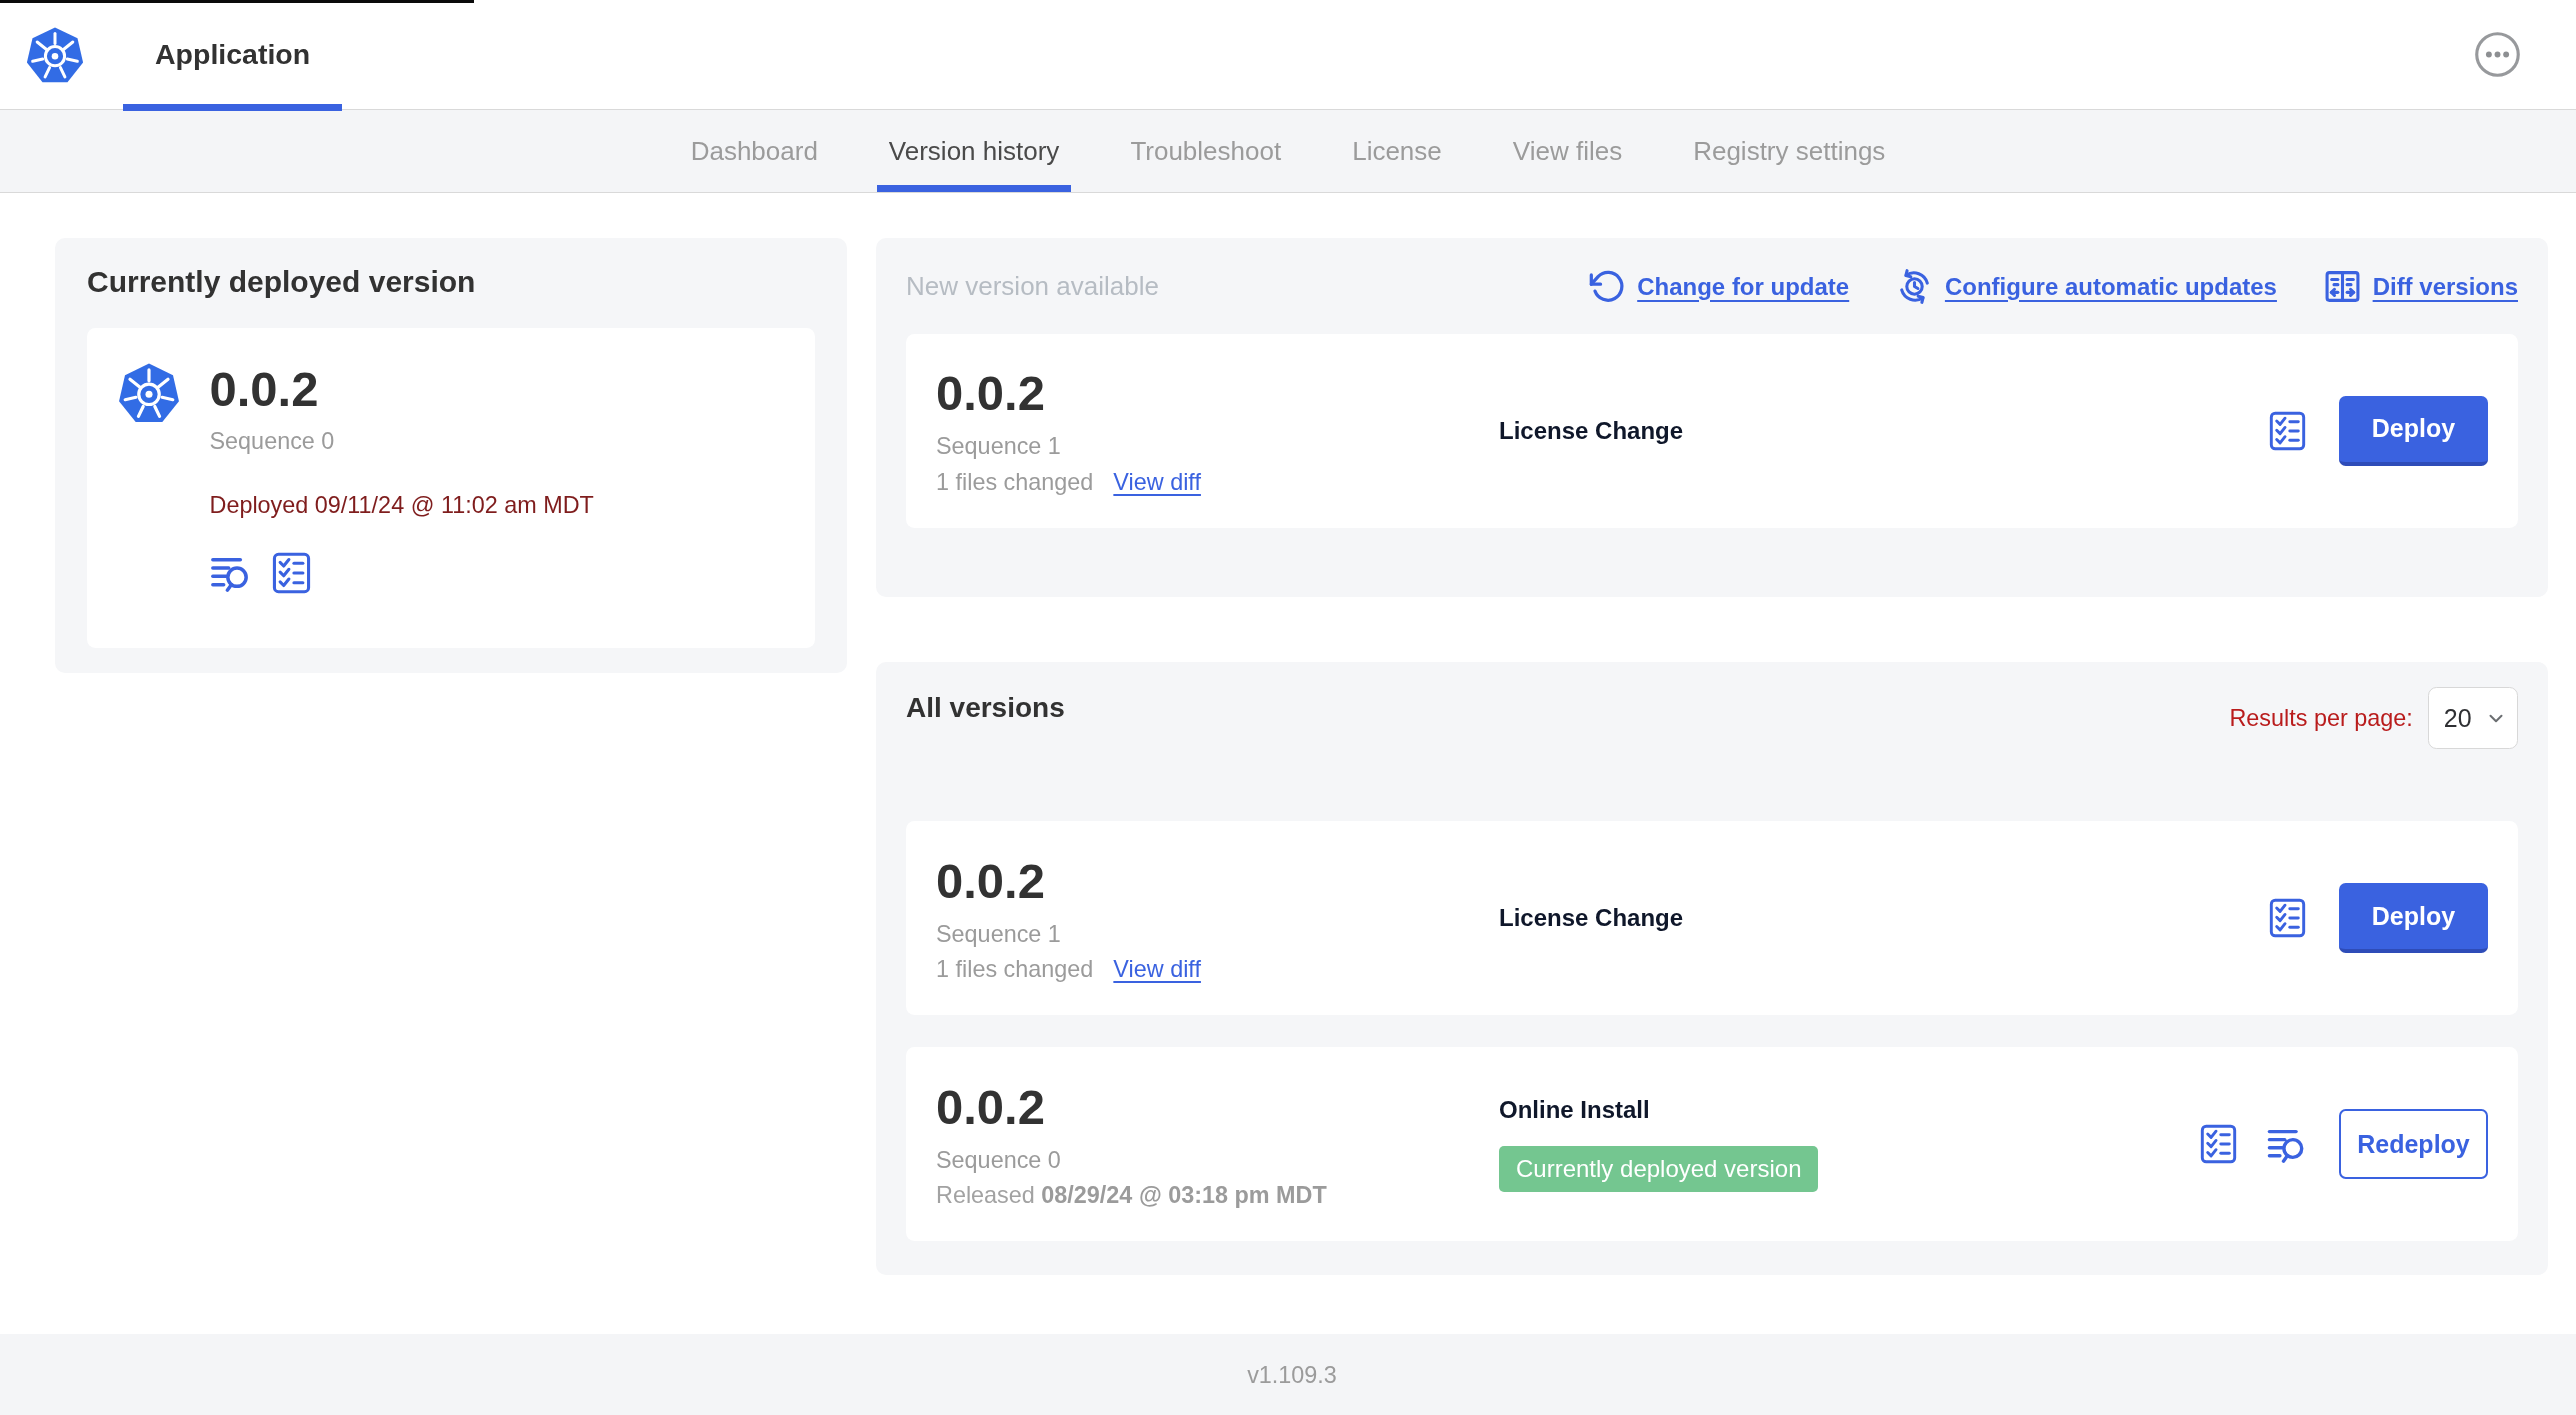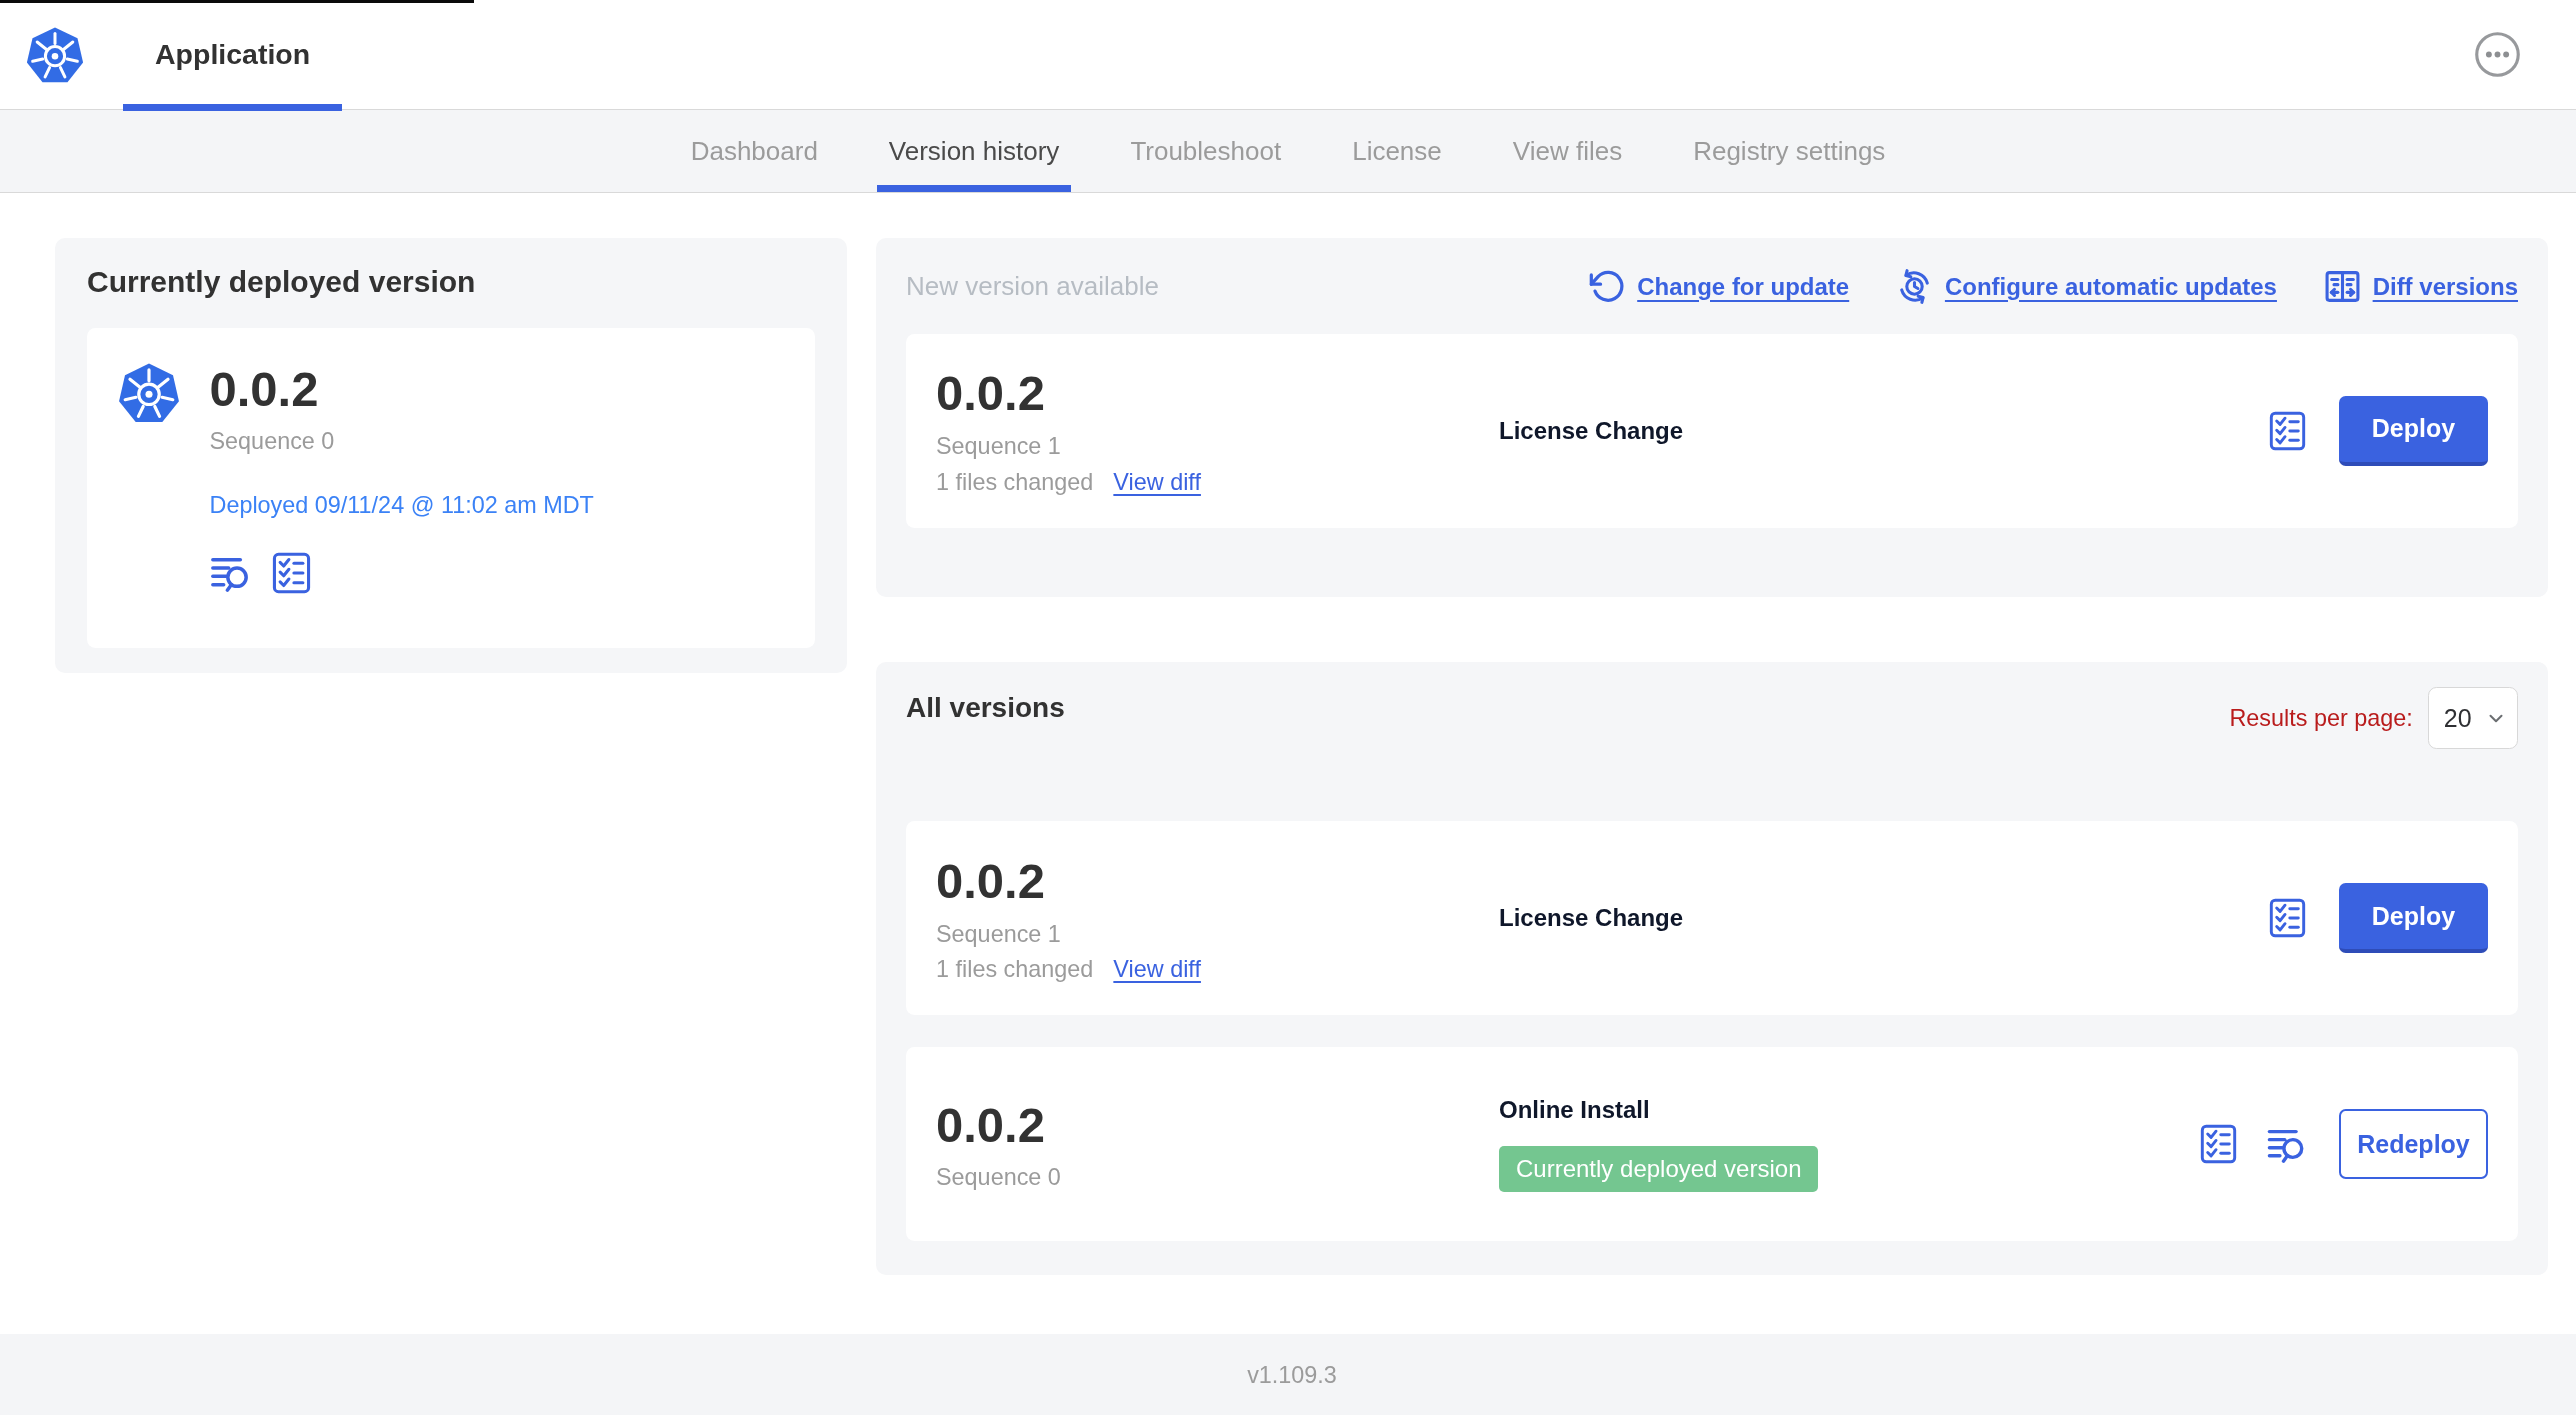--- a/index.html
+++ b/index.html
@@ -34,21 +34,21 @@
 
   .panel-heading{font-size:30px;font-weight:700;color:#323232;}
   .panel-heading.muted{font-size:26px;font-weight:500;color:#b6bcc3;}
   .panel-heading.mid{font-size:28px;font-weight:600;}
 
   .card{background:#ffffff;border-radius:8.4px;box-sizing:border-box;}
   .cur-card{margin-top:28.5px;height:320px;padding:33px 30px;display:flex;}
   .cur-col{margin-left:28.5px;}
   .ver{font-size:49px;font-weight:700;color:#323232;}
   .seq{font-size:23.4px;color:#9b9b9b;margin-top:11.7px;}
-  .deployed{font-size:23.4px;color:#3b82f6;margin-top:37px;}
+  .deployed{font-size:23.4px;color:#7f1d1d;margin-top:37px;}
   .cur-icons{margin-top:32px;display:flex;align-items:center;gap:18.4px;}
 
   .panel-head-row{display:flex;align-items:center;justify-content:space-between;}
   .head-links{display:flex;align-items:center;gap:47px;}
   .head-link{display:flex;align-items:center;gap:11.7px;color:#3a62e0;font-size:24px;font-weight:600;cursor:pointer;text-decoration:none;}
   .head-link .lbl{text-decoration:underline;text-underline-offset:5px;}
 
   .vrow{margin-top:28.5px;height:194px;display:flex;align-items:center;padding:0 30px;}
   .vrow-left{width:563px;flex:0 0 auto;}
   .files-row{display:flex;align-items:center;gap:20px;font-size:23.4px;color:#9b9b9b;margin-top:8.4px;}
@@ -287,20 +287,24 @@
             </svg>
           </button>
           <button class="btn-primary">Deploy</button>
         </div>
       </div>
 
       <div class="card vrow row2">
         <div class="vrow-left">
           <div class="ver">0.0.2</div>
           <div class="seq">Sequence 0</div>
+          <div class="released">
+            <span>Released</span>
+            <b>08/29/24 @ 03:18 pm MDT</b>
+          </div>
         </div>
         <div class="vrow-mid">
           <div class="source">Online Install</div>
           <div class="badge">Currently deployed version</div>
         </div>
         <div class="vrow-actions" style="gap:30px;">
           <button class="icon-btn">
             <svg viewBox="0 0 24 26" width="37" height="42" fill="none" stroke="#3a62e0" stroke-width="1.9" stroke-linecap="round" stroke-linejoin="round">
               <rect x="1.5" y="1.5" width="21" height="23" rx="2.5"></rect>
               <path d="M5 6.5 l2.2 2.2 3.2-4"></path>

